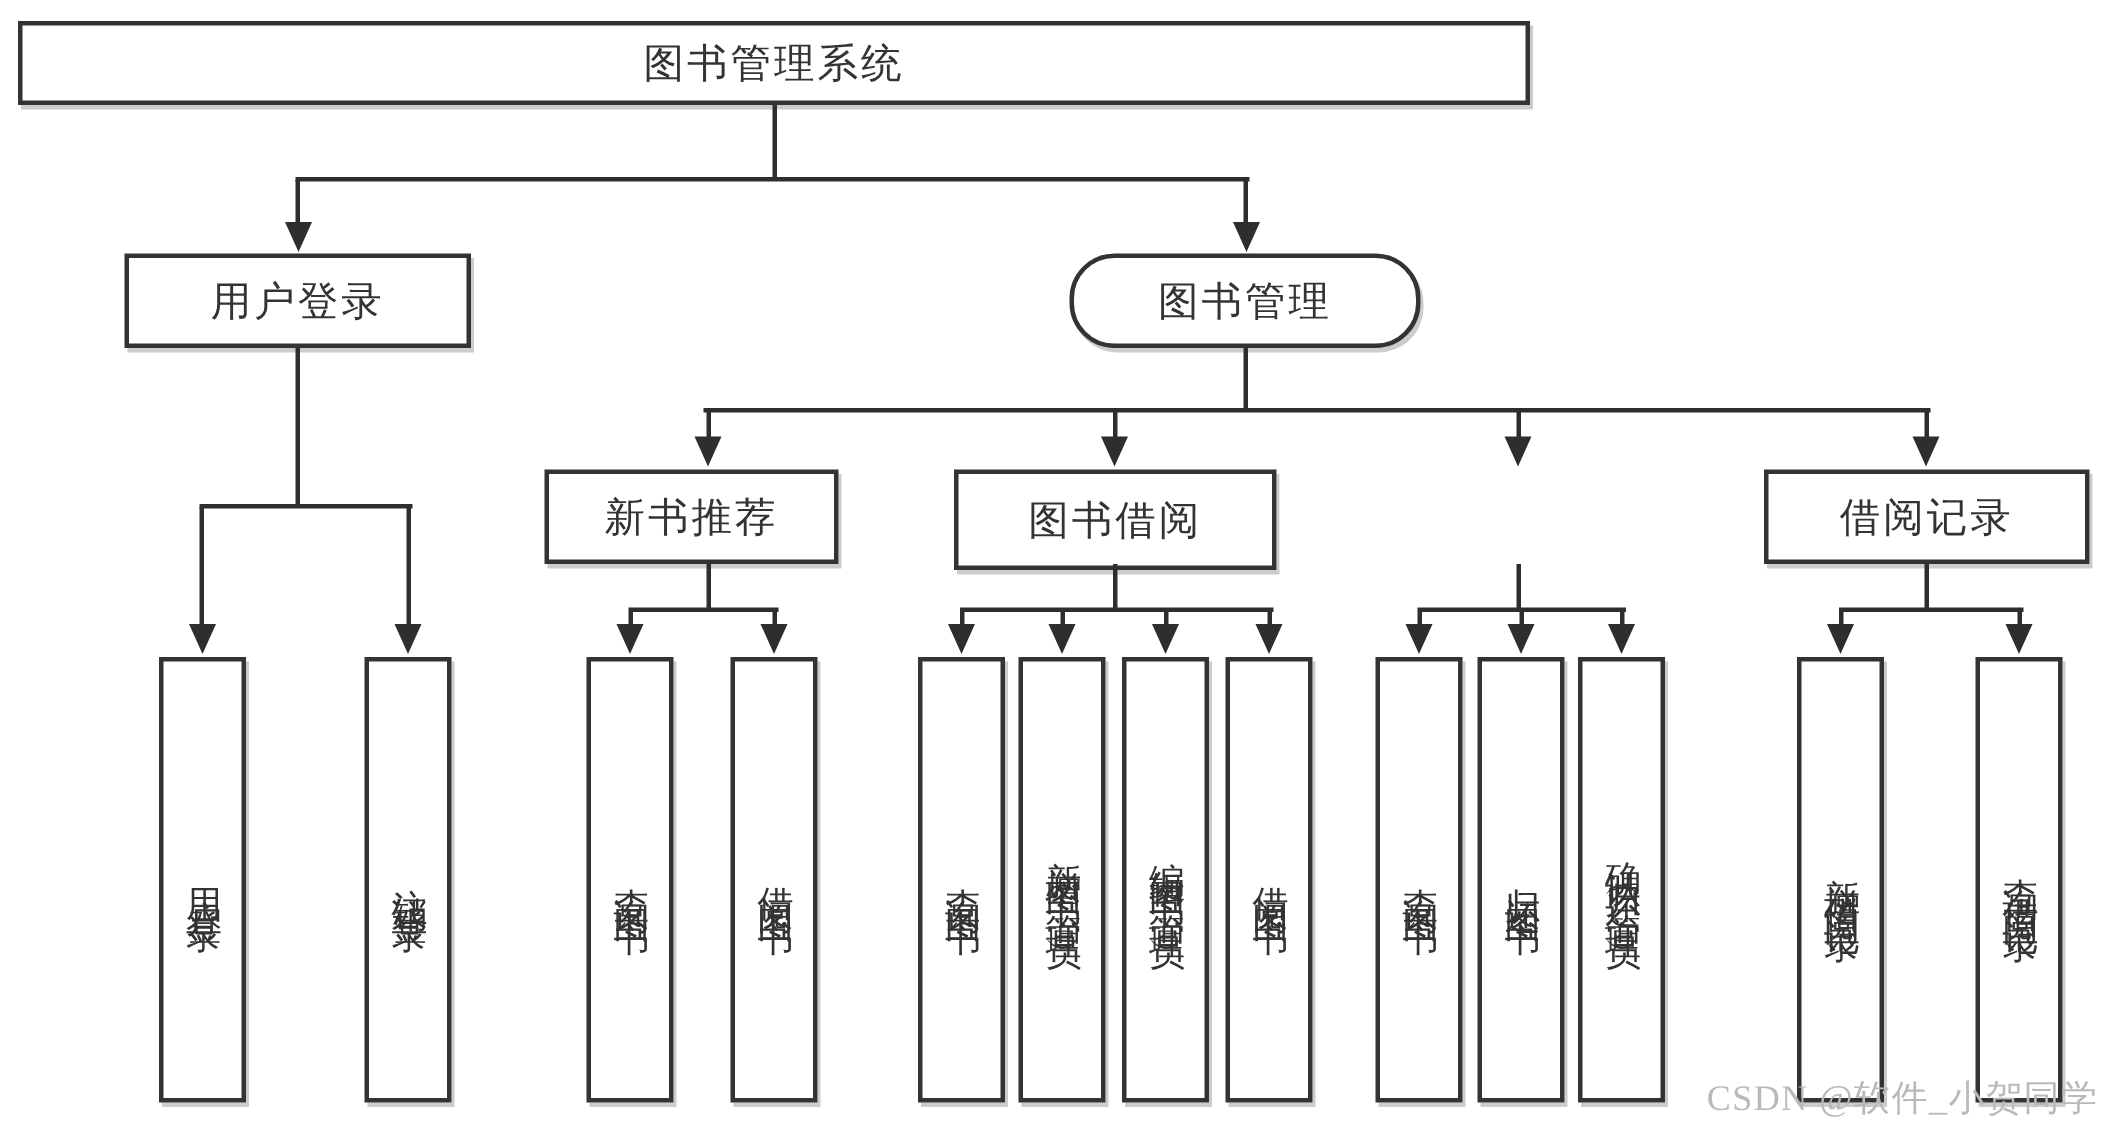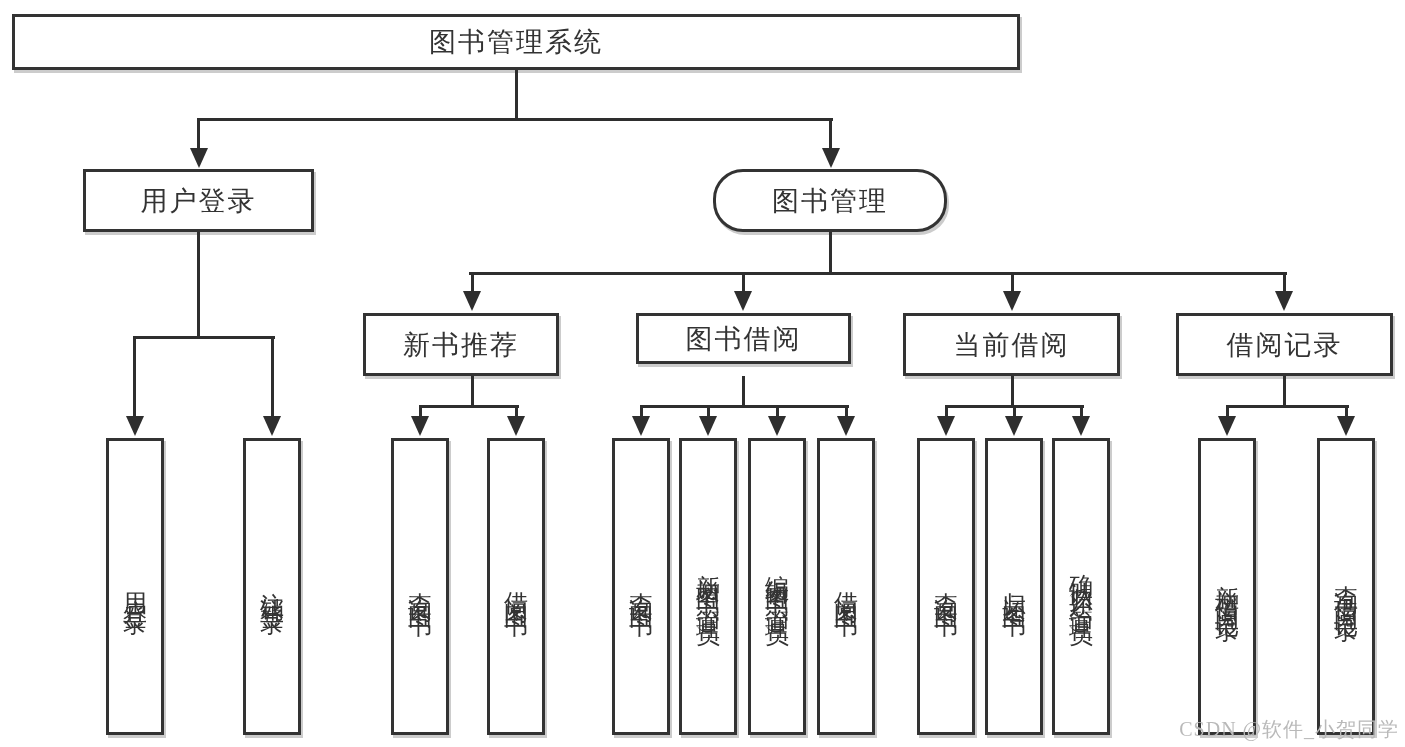--- a/index.html
+++ b/index.html
@@ -14,21 +14,21 @@
   }
   .hbox{font-size:27px;letter-spacing:2px;white-space:nowrap;}
   .vbox{writing-mode:vertical-rl;font-size:24px;letter-spacing:7px;line-height:1;}
   .line{position:absolute;background:#2e2e2e;}
   .arrow{
     position:absolute;width:0;height:0;
     border-left:9px solid transparent;border-right:9px solid transparent;
     border-top:20px solid #2e2e2e;
   }
   .watermark{
-    position:absolute;color:#b9b9b9;font-size:20px;letter-spacing:1px;white-space:nowrap;
+    position:absolute;color:#b9b9b9;font-size:24px;letter-spacing:1px;white-space:nowrap;
   }
 </style>
 </head>
 <body>
 
 <div class="canvas">
 
   <div class="box hbox" style="left:12px;top:14px;width:1008px;height:56px;">
     <span>图书管理系统</span>
   </div>
@@ -38,27 +38,24 @@
   </div>
 
   <div class="box hbox" style="left:713px;top:169px;width:234px;height:63px;border-radius:30px;">
     <span>图书管理</span>
   </div>
 
   <div class="box hbox" style="left:363px;top:313px;width:196px;height:63px;">
     <span>新书推荐</span>
   </div>
 
-  <div class="box hbox" style="left:636px;top:313px;width:215px;height:51px;">
+  <div class="box hbox" style="left:636px;top:313px;width:215px;height:67px;">
     <span>图书借阅</span>
   </div>
 
-  <div class="box hbox" style="left:903px;top:313px;width:217px;height:63px;">
-    <span>当前借阅</span>
-  </div>
 
   <div class="box hbox" style="left:1176px;top:313px;width:217px;height:63px;">
     <span>借阅记录</span>
   </div>
 
   <div class="box vbox" style="left:106px;top:438px;width:58px;height:297px;">
     <span>用户登录</span>
   </div>
 
   <div class="box vbox" style="left:243px;top:438px;width:58px;height:297px;">

